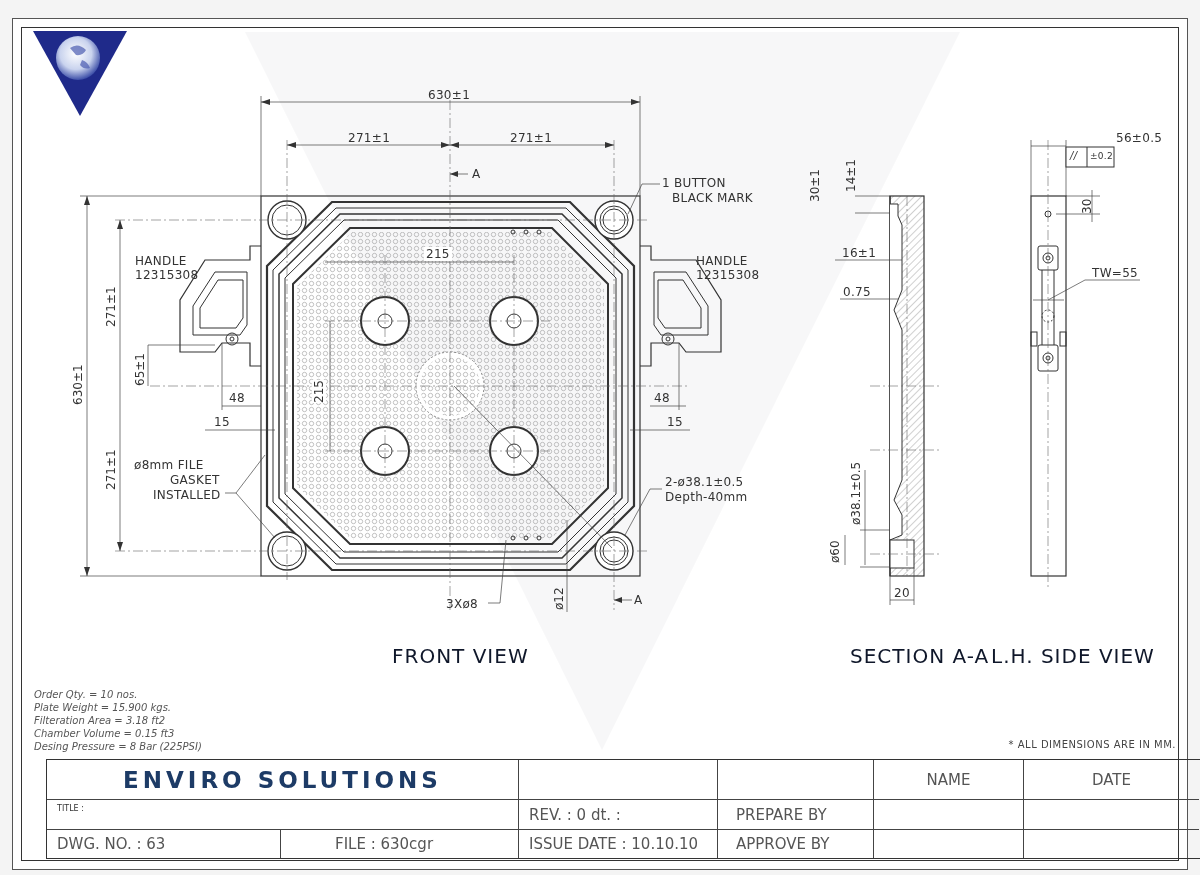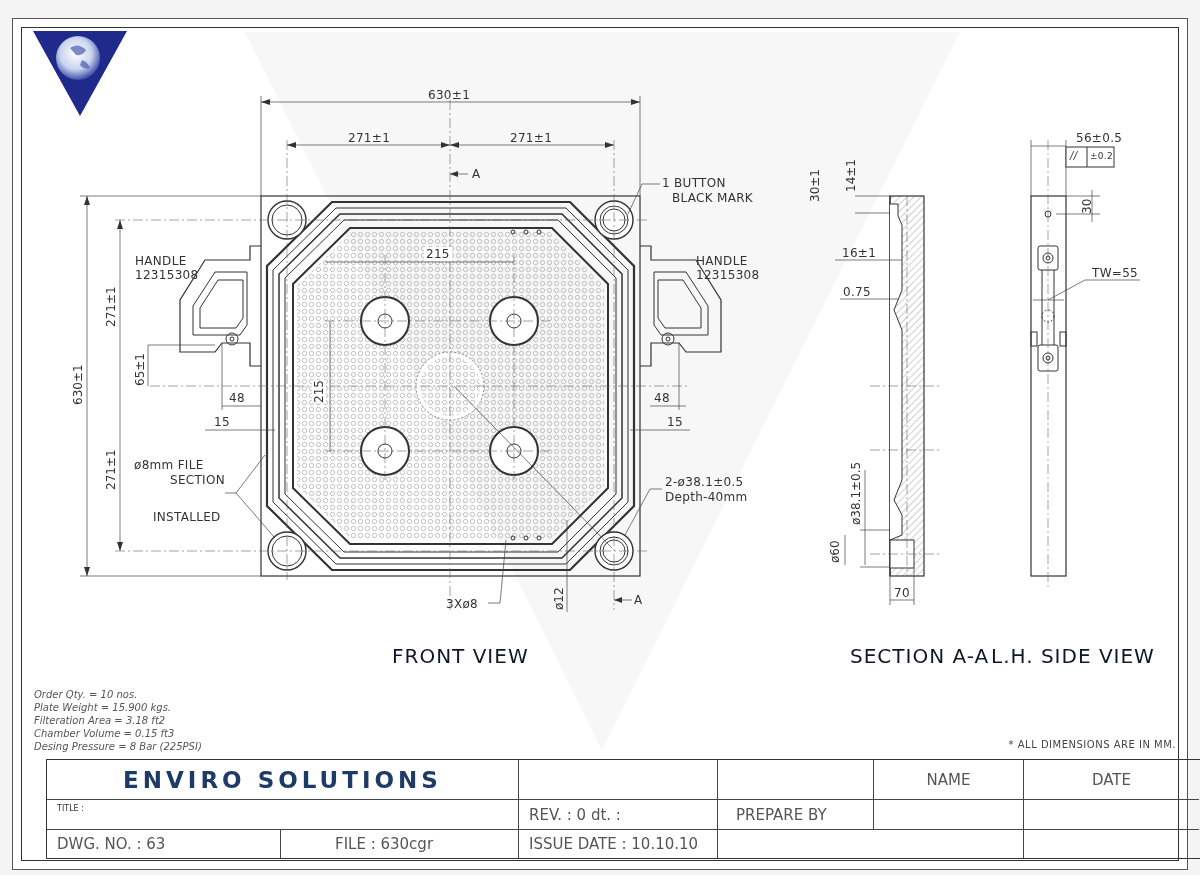--- a/index.html
+++ b/index.html
@@ -239,38 +239,38 @@
 <div class="vlbl" style="left:312px;top:403px;background:#fff">215</div>
 <div class="vlbl" style="left:71px;top:405px">630±1</div>
 <div class="vlbl" style="left:104px;top:327px">271±1</div>
 <div class="vlbl" style="left:104px;top:490px">271±1</div>
 <div class="vlbl" style="left:133px;top:386px">65±1</div>
 <div class="lbl" style="left:229px;top:391px">48</div>
 <div class="lbl" style="left:214px;top:415px">15</div>
 <div class="lbl" style="left:654px;top:391px">48</div>
 <div class="lbl" style="left:667px;top:415px">15</div>
 <div class="lbl" style="left:134px;top:458px">ø8mm  FILE</div>
-<div class="lbl" style="left:170px;top:473px">SECTION</div>
-<div class="lbl" style="left:153px;top:510px">INSTALLED</div>
+<div class="lbl" style="left:170px;top:473px">GASKET</div>
+<div class="lbl" style="left:153px;top:488px">INSTALLED</div>
 <div class="lbl" style="left:665px;top:475px">2-ø38.1±0.5</div>
 <div class="lbl" style="left:665px;top:490px">Depth-40mm</div>
 <div class="lbl" style="left:446px;top:597px">3Xø8</div>
 <div class="vlbl" style="left:552px;top:610px">ø12</div>
 <div class="view-title" style="left:392px;top:644px">FRONT VIEW</div>
 
 <div class="vlbl" style="left:808px;top:202px">30±1</div>
 <div class="vlbl" style="left:844px;top:192px">14±1</div>
 <div class="lbl" style="left:842px;top:246px">16±1</div>
 <div class="lbl" style="left:843px;top:285px">0.75</div>
 <div class="vlbl" style="left:849px;top:525px">ø38.1±0.5</div>
 <div class="vlbl" style="left:828px;top:563px">ø60</div>
-<div class="lbl" style="left:894px;top:586px">70</div>
+<div class="lbl" style="left:894px;top:586px">20</div>
 <div class="view-title" style="left:850px;top:644px">SECTION  A-A</div>
 
-<div class="lbl" style="left:1076px;top:131px">56±0.5</div>
+<div class="lbl" style="left:1116px;top:131px">56±0.5</div>
 <div class="lbl" style="left:1070px;top:150px;font-size:10px;font-style:italic">//</div>
 <div class="lbl" style="left:1090px;top:151px;font-size:9px">±0.2</div>
 <div class="vlbl" style="left:1080px;top:214px">30</div>
 <div class="lbl" style="left:1092px;top:266px">TW=55</div>
 <div class="view-title" style="left:991px;top:644px">L.H.  SIDE  VIEW</div>
 
 <div class="notes">
   <div>Order Qty. = 10 nos.</div>
   <div>Plate Weight = 15.900 kgs.</div>
   <div>Filteration Area = 3.18 ft2</div>
@@ -288,15 +288,16 @@
 
   <div class="tb-cell" style="left:977px;top:0;width:175px;height:40px;justify-content:center;padding-left:0;border-right:none">DATE</div>
   <div class="tb-cell" style="left:472px;top:40px;width:199px;height:30px">REV. : 0 dt. :</div>
   <div class="tb-cell" style="left:671px;top:40px;width:156px;height:30px;padding-left:18px">PREPARE BY</div>
   <div class="tb-cell" style="left:827px;top:40px;width:150px;height:30px"></div>
   <div class="tb-cell" style="left:977px;top:40px;width:175px;height:30px;border-right:none"></div>
 
   <div class="tb-cell" style="left:0;top:70px;width:234px;height:28px;border-bottom:none">DWG. NO. : 63</div>
   <div class="tb-cell" style="left:278px;top:70px;width:194px;height:28px;border-bottom:none">FILE : 630cgr</div>
   <div class="tb-cell" style="left:472px;top:70px;width:199px;height:28px;border-bottom:none">ISSUE DATE : 10.10.10</div>
+  <div class="tb-cell" style="left:671px;top:70px;width:156px;height:28px;padding-left:18px;border-bottom:none">APPROVE BY</div>
   <div class="tb-cell" style="left:827px;top:70px;width:150px;height:28px;border-bottom:none"></div>
   <div class="tb-cell" style="left:977px;top:70px;width:175px;height:28px;border-right:none;border-bottom:none"></div>
 </div>
 
 </body></html>

